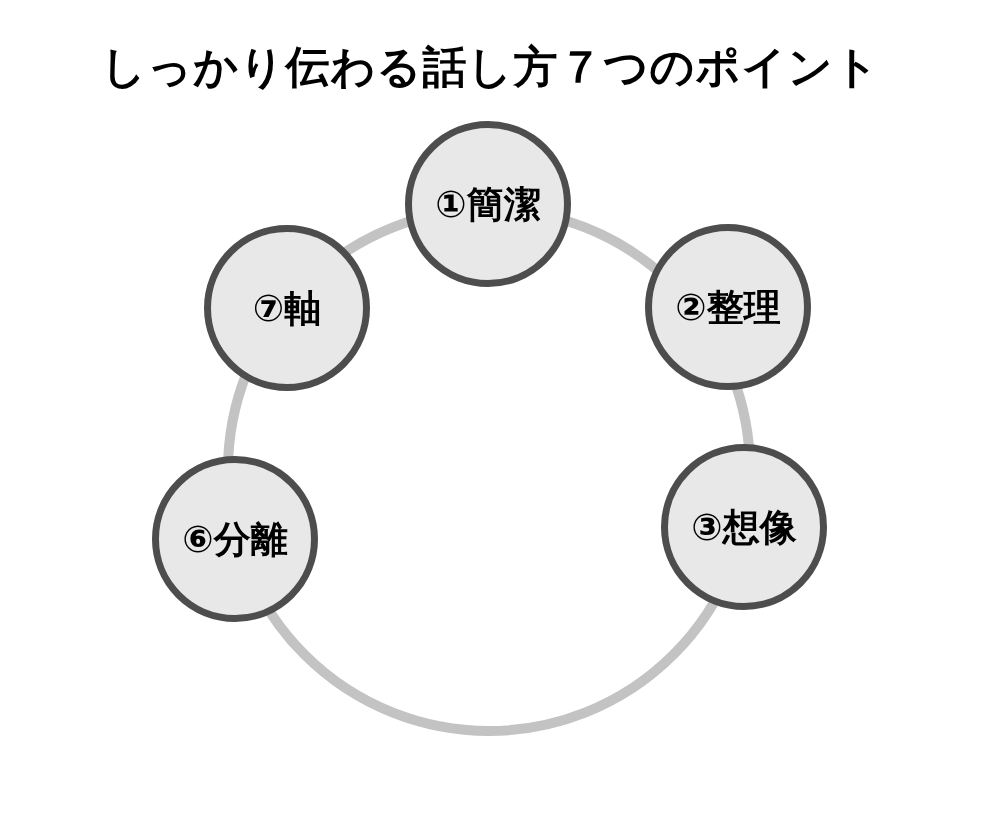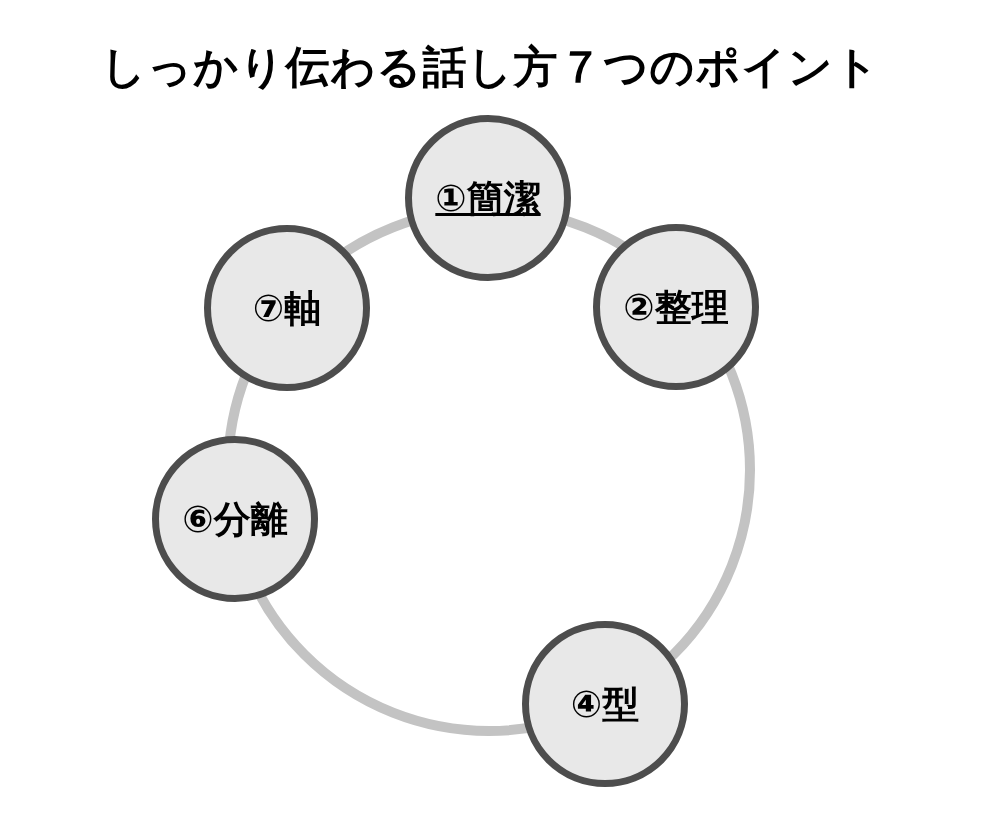--- a/index.html
+++ b/index.html
@@ -48,48 +48,48 @@
     align-items: center;
     justify-content: center;
   }
   .node-label {
     font-size: 37px;
     font-weight: bold;
     color: var(--text, #000000);
     white-space: nowrap;
     line-height: 1;
   }
-  .pos-0 { left: 405px; top: 115px; text-decoration: underline; }
-  .pos-1 { left: 593px; top: 224px; }
+  .pos-0 { left: 405px; top: 121px; }
+  .pos-1 { left: 645px; top: 224px; }
   .pos-2 { left: 661px; top: 444px; }
   .pos-3 { left: 522px; top: 621px; }
   .pos-4 { left: 289px; top: 621px; }
-  .pos-5 { left: 152px; top: 436px; }
+  .pos-5 { left: 152px; top: 456px; }
   .pos-6 { left: 204px; top: 225px; justify-content: center; }
 </style>
 </head>
 <body>
 
 <div class="stage">
   <div class="title">しっかり伝わる話し方７つのポイント</div>
 
   <div class="ring"></div>
 
   <div class="node pos-0">
     <span class="node-label">①簡潔</span>
   </div>
 
   <div class="node pos-1">
     <span class="node-label">②整理</span>
   </div>
 
+  <div class="node pos-2">
+    <span class="node-label">③想像</span>
+  </div>
 
-  <div class="node pos-3">
-    <span class="node-label">④型</span>
-  </div>
 
 
   <div class="node pos-5">
     <span class="node-label">⑥分離</span>
   </div>
 
   <div class="node pos-6">
     <span class="node-label">⑦軸</span>
   </div>
 </div>

